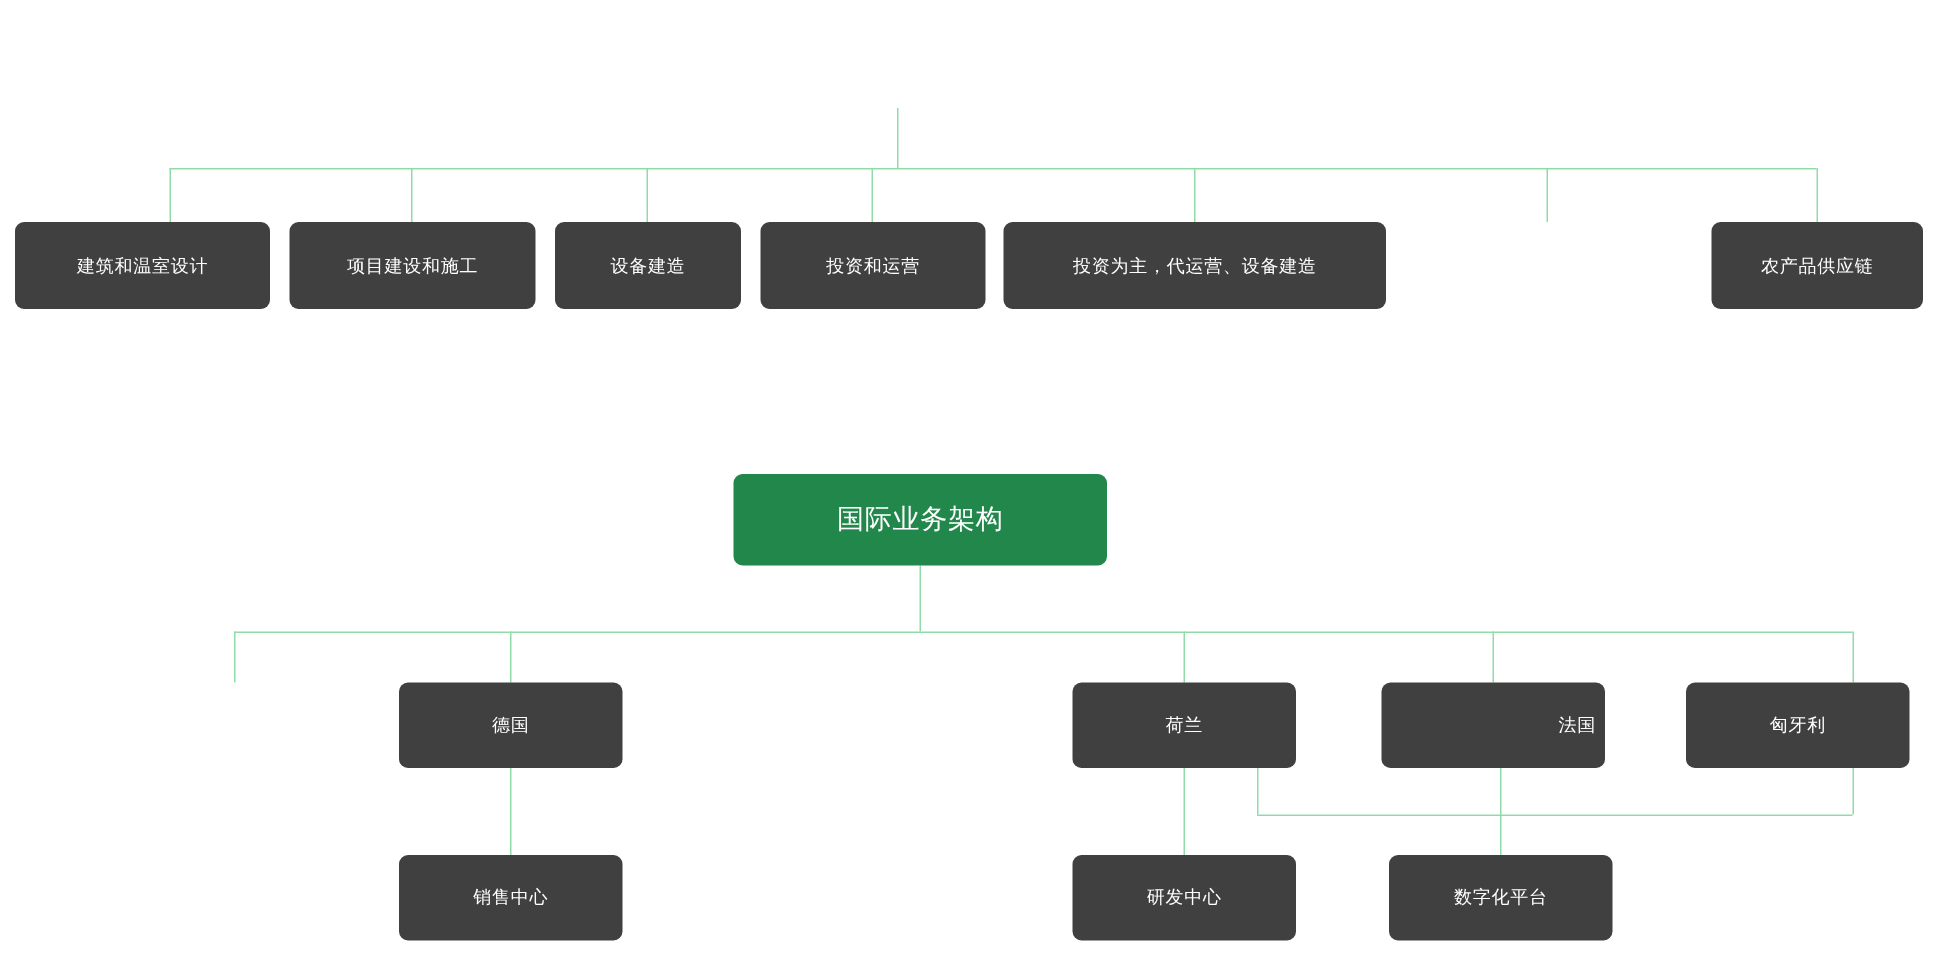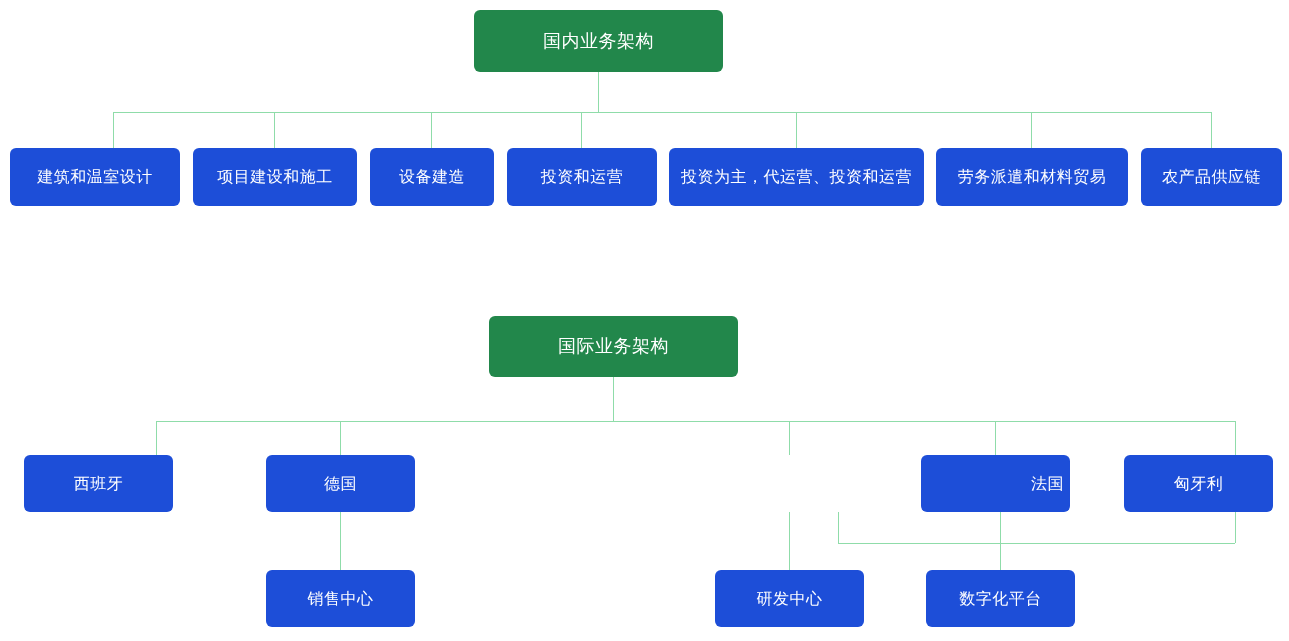--- a/index.html
+++ b/index.html
@@ -34,22 +34,22 @@
     line-height: 1.25;
     letter-spacing: 0.5px;
     white-space: nowrap;
     z-index: 3;
   }
   .node.root {
     background: #22874B;
     font-size: 18px;
   }
   .node.leaf {
-    background: #1d4ed8;
-    font-size: 16px;
+    background: #404040;
+    font-size: 12px;
   }
   .node-label {
     display: block;
     padding: 0 6px;
   }
   .connector {
     position: absolute;
     background: #8FDCA9;
     z-index: 1;
   }
@@ -79,41 +79,35 @@
     <div class="connector h" style="left:113px; top:112px; width:1098px;"></div>
 
     <div class="connector v" style="left:113px; top:112px; height:36px;"></div>
     <div class="connector v" style="left:274px; top:112px; height:36px;"></div>
     <div class="connector v" style="left:431px; top:112px; height:36px;"></div>
     <div class="connector v" style="left:581px; top:112px; height:36px;"></div>
     <div class="connector v" style="left:796px; top:112px; height:36px;"></div>
     <div class="connector v" style="left:1031px; top:112px; height:36px;"></div>
     <div class="connector v" style="left:1211px; top:112px; height:36px;"></div>
 
-    <div class="node root" style="left:474px; top:10px; width:249px; height:62px;">
-      <span class="node-label">国内业务架构</span>
-    </div>
 
     <div class="node leaf" style="left:10px; top:148px; width:170px; height:58px;">
       <span class="node-label">建筑和温室设计</span>
     </div>
     <div class="node leaf" style="left:370px; top:148px; width:124px; height:58px;">
       <span class="node-label">设备建造</span>
     </div>
     <div class="node leaf" style="left:193px; top:148px; width:164px; height:58px;">
       <span class="node-label">项目建设和施工</span>
     </div>
     <div class="node leaf" style="left:507px; top:148px; width:150px; height:58px;">
       <span class="node-label">投资和运营</span>
     </div>
     <div class="node leaf" style="left:669px; top:148px; width:255px; height:58px;">
-      <span class="node-label">投资为主，代运营、投资和运营</span>
-    </div>
-    <div class="node leaf" style="left:936px; top:148px; width:192px; height:58px;">
-      <span class="node-label">劳务派遣和材料贸易</span>
+      <span class="node-label">投资为主，代运营、设备建造</span>
     </div>
     <div class="node leaf" style="left:1141px; top:148px; width:141px; height:58px;justify-content:center;">
       <span class="node-label">农产品供应链</span>
     </div>
   </div>
 
   <div class="diagram-group">
 
     <div class="connector v" style="left:613px; top:377px; height:44px;"></div>
 
@@ -132,25 +126,25 @@
     <div class="connector v" style="left:838px; top:512px; height:31px;"></div>
     <div class="connector h" style="left:838px; top:543px; width:397px;"></div>
     <div class="connector v" style="left:1235px; top:512px; height:31px;"></div>
 
     <div class="connector v" style="left:1000px; top:512px; height:58px;"></div>
 
     <div class="node root" style="left:489px; top:316px; width:249px; height:61px;">
       <span class="node-label">国际业务架构</span>
     </div>
 
-    <div class="node leaf" style="left:24px; top:455px; width:149px; height:57px;">
-      <span class="node-label">西班牙</span>
-    </div>
     <div class="node leaf" style="left:266px; top:455px; width:149px; height:57px;">
       <span class="node-label">德国</span>
+    </div>
+    <div class="node leaf" style="left:715px; top:455px; width:149px; height:57px;">
+      <span class="node-label">荷兰</span>
     </div>
     <div class="node leaf" style="left:921px; top:455px; width:149px; height:57px;justify-content:flex-end;">
       <span class="node-label">法国</span>
     </div>
     <div class="node leaf" style="left:1124px; top:455px; width:149px; height:57px;">
       <span class="node-label">匈牙利</span>
     </div>
 
     <div class="node leaf" style="left:266px; top:570px; width:149px; height:57px;">
       <span class="node-label">销售中心</span>

